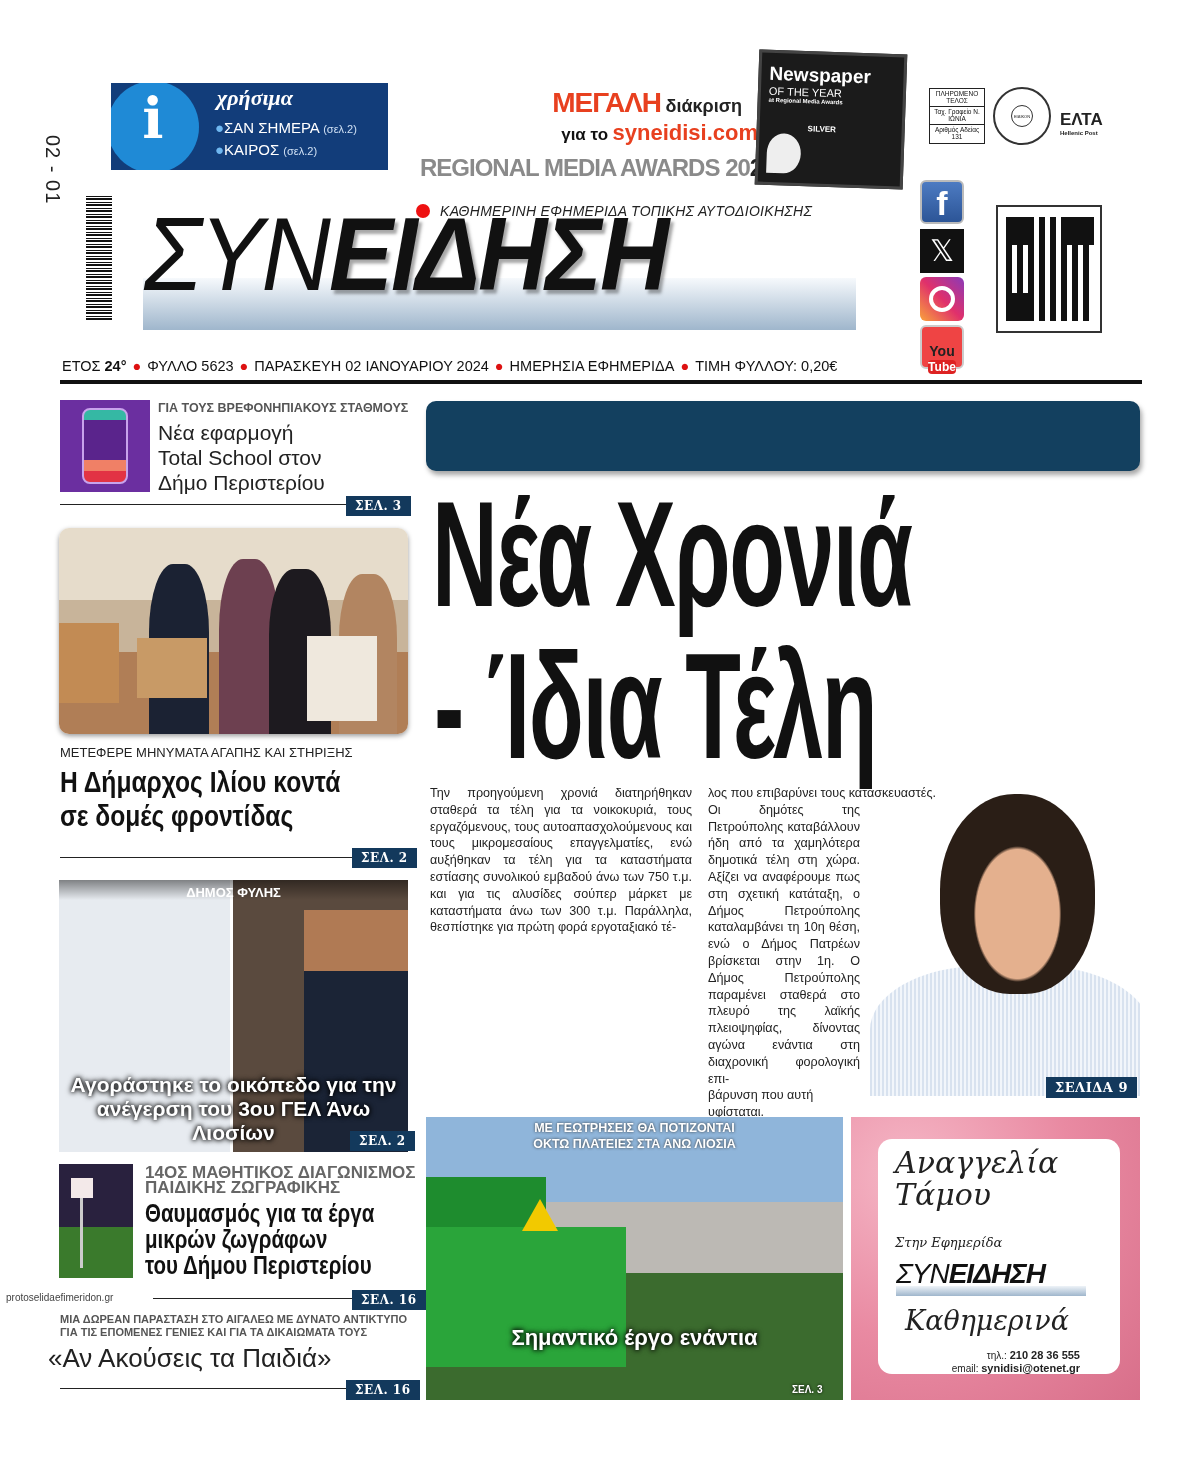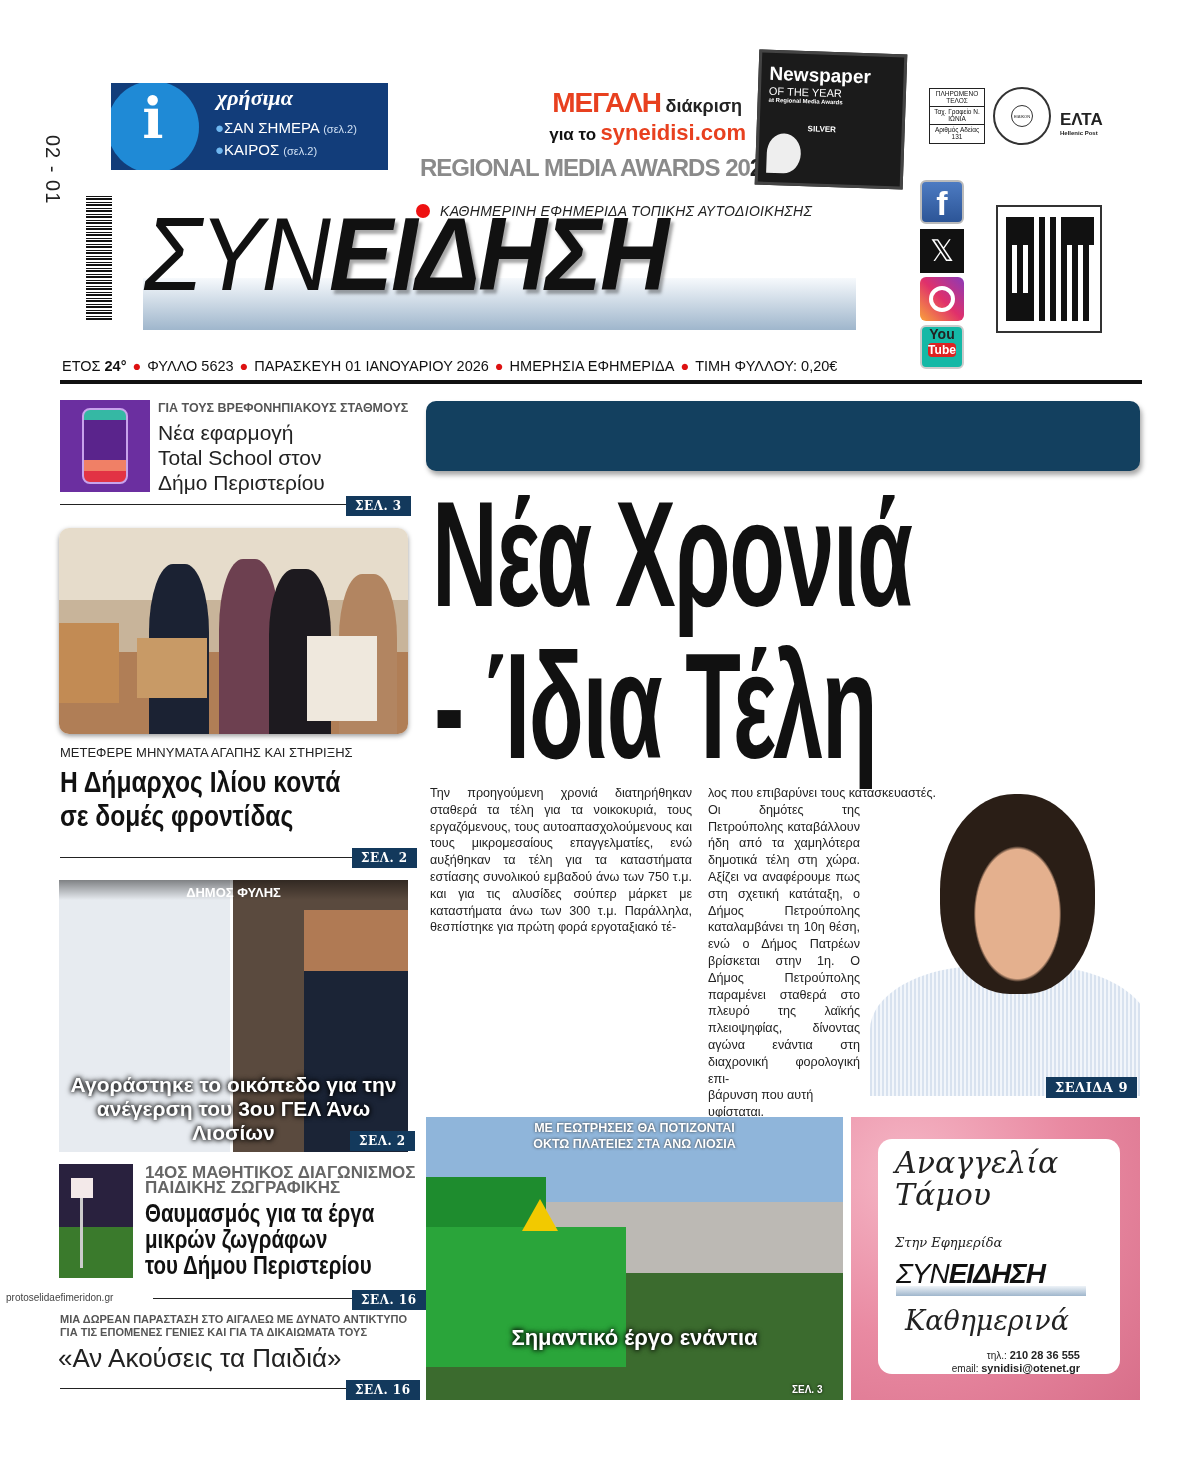--- a/index.html
+++ b/index.html
@@ -11,21 +11,21 @@
 #info .circle span{position:absolute;left:0;top:4px;width:92px;text-align:center;color:#fff;font:bold 56px "DejaVu Serif",serif}
 #info .t{position:absolute;left:106px;top:2px;color:#fff;font:italic bold 22px "Liberation Serif",serif}
 #info .l1,#info .l2{position:absolute;left:104px;color:#fff;font-size:15px}
 #info .l1{top:36px}#info .l2{top:58px}
 #info small{font-size:11px;color:#cfe0f4}
 #info .dot{color:#6fb7f0}
 
 #award1{right:458px;top:87px;text-align:right}
 #award1 .big{color:#e8401f;font-size:28px;font-weight:bold;letter-spacing:-1px}
 #award1 .sm{color:#222;font-size:18px;font-weight:bold}
-#award2{right:454px;top:120px;text-align:left}
+#award2{right:442px;top:120px;text-align:left}
 #award2 .url{color:#e8401f;font-size:22px;font-weight:bold}
 #award3{left:420px;top:154px;font-size:24px;font-weight:bold;color:#8a8a8a;letter-spacing:-1px}
 #award3 b{color:#222}
 #plaque{left:757px;top:52px;width:148px;height:135px;background:#1b1b1b;transform:rotate(2deg);border:3px solid #444;color:#fff;padding:10px 8px}
 #plaque .p1{font-size:19px;font-weight:bold}
 #plaque .p2{font-size:11px}
 #plaque .p3{font-size:6px;font-weight:bold}
 #plaque .p4{font-size:8px;font-weight:bold;margin:20px 0 0 40px}
 #plaque .shape{position:absolute;left:8px;top:80px;width:34px;height:40px;background:#eee;border-radius:50% 50% 50% 0}
 
@@ -47,21 +47,21 @@
 #logo .b{font-weight:bold;font-style:italic;text-shadow:3px 4px 3px rgba(0,0,0,.35)}
 #dateline{left:62px;top:358px;font-size:14.5px;color:#111;white-space:nowrap}
 #dateline .d{color:#d11;margin:0 6px}
 #rule{left:60px;top:380px;width:1082px;height:4px;border-top:3px solid #111;border-bottom:1px solid #111}
 
 .soc{position:absolute;left:920px;width:44px;height:44px;border-radius:6px;color:#fff;text-align:center;font-weight:bold}
 #fb{top:180px;background:linear-gradient(#4d7bc2,#2c5597);border:2px solid #bbb;font-size:34px;line-height:42px}
 #x{top:229px;background:#111;border-radius:0;font-size:30px;line-height:44px;font-weight:normal}
 #ig{top:277px;background:linear-gradient(45deg,#f9a23b,#e0306b,#8a3ab9);}
 #ig span{display:block;margin:9px;width:26px;height:26px;border:4px solid #fff;border-radius:50%}
-#yt{top:325px;background:#14b8a6;border:2px solid #ccc;color:#222;font-size:14px;line-height:14px;padding-top:0}
+#yt{top:325px;background:#ef4444;border:2px solid #ccc;color:#222;font-size:14px;line-height:14px;padding-top:17px}
 #yt b{display:block;margin:2px 6px;background:#d22;color:#fff;border-radius:4px;font-size:12px}
 #qr{left:996px;top:205px;width:106px;height:128px;border:2px solid #333;padding:10px 8px}
 #qr .g{width:88px;height:104px;background:
  linear-gradient(#111,#111) 0 0/28px 28px no-repeat,
  linear-gradient(#111,#111) 60px 0/28px 28px no-repeat,
  linear-gradient(#111,#111) 0 76px/28px 28px no-repeat,
  repeating-linear-gradient(90deg,#111 0 6px,#fff 6px 11px),
  repeating-linear-gradient(0deg,#111 0 5px,#fff 5px 9px);background-blend-mode:normal}
 
 .sel{position:absolute;background:#13395c;color:#fff;font:bold 12px "DejaVu Serif",serif;padding:3px 9px;letter-spacing:.5px}
@@ -85,21 +85,21 @@
 #s3sel{left:350px;top:1131px}
 #s4img{left:59px;top:1164px;width:74px;height:114px;background:linear-gradient(180deg,#29213e 0 55%,#3a7a2c 55%)}
 #s4img .sign{position:absolute;left:12px;top:14px;width:22px;height:20px;background:#f3e9e9}
 #s4img .pole{position:absolute;left:21px;top:34px;width:3px;height:70px;background:#ccc}
 #s4kick{left:145px;top:1165px;color:#666;font-size:17px;font-weight:bold;line-height:15px}
 #s4title{left:145px;top:1200px;font-size:25px;line-height:26px;font-weight:bold;transform:scale(.82,1);transform-origin:left top;white-space:nowrap}
 #wm{left:6px;top:1292px;font-size:10px;font-weight:normal;color:#444}
 #s4line{left:153px;top:1298px;width:200px;height:1px;background:#222}
 #s4sel{left:352px;top:1290px}
 #s5kick{left:60px;top:1313px;font-size:11px;color:#555;font-weight:bold;line-height:13px}
-#s5title{left:58px;top:1343px;font-size:26px;color:#222}
+#s5title{left:48px;top:1343px;font-size:26px;color:#222}
 #s5line{left:60px;top:1388px;width:290px;height:1px;background:#222}
 #s5sel{left:346px;top:1380px}
 
 #banner{left:426px;top:401px;width:714px;height:70px;background:#13405f;border-radius:10px;color:#fff;text-align:center;font-size:20px;font-weight:bold;line-height:27px;padding-top:7px;box-shadow:2px 4px 5px rgba(0,0,0,.35)}
 #headline{left:432px;top:478px;font-size:138px;line-height:138px;font-weight:bold;letter-spacing:-2px}
 #headline div{transform:scale(.66,1.09);transform-origin:left top;white-space:nowrap}
 #headline .l2{margin-top:14px;margin-left:2px}
 #body1{left:430px;top:785px;width:262px;font-size:12.6px;line-height:16.8px;text-align:justify;color:#222}
 #body1 .drop{float:left;width:26px;height:58px;background:none;position:relative;margin:2px 10px 0 0}
 #body1 .drop:before{content:"";position:absolute;left:0;top:0;width:26px;height:8px;background:#111}
@@ -166,21 +166,21 @@
   </div>
 <div id="elta" class="abs"><span>ΕΛΤΑ</span><small>Hellenic Post</small></div>
 
 <div id="issue" class="abs">02 - 01</div>
 <div id="barcode" class="abs"></div>
 
 <div id="tagline" class="abs"><span class="reddot"></span><span>ΚΑΘΗΜΕΡΙΝΗ ΕΦΗΜΕΡΙΔΑ ΤΟΠΙΚΗΣ ΑΥΤΟΔΙΟΙΚΗΣΗΣ</span></div>
 <div id="logoband" class="abs"></div>
 <div id="logo" class="abs"><span class="a">ΣΥΝ</span><span class="b">ΕΙΔΗΣΗ</span></div>
 <div id="dateline" class="abs">
-  <span>ΕΤΟΣ</span> <b>24°</b><span class="d">●</span><span>ΦΥΛΛΟ 5623</span><span class="d">●</span><span>ΠΑΡΑΣΚΕΥΗ 01 ΙΑΝΟΥΑΡΙΟΥ 2026</span><span class="d">●</span><span>ΗΜΕΡΗΣΙΑ ΕΦΗΜΕΡΙΔΑ</span><span class="d">●</span><span>ΤΙΜΗ ΦΥΛΛΟΥ: 0,20€</span>
+  <span>ΕΤΟΣ</span> <b>24°</b><span class="d">●</span><span>ΦΥΛΛΟ 5623</span><span class="d">●</span><span>ΠΑΡΑΣΚΕΥΗ 02 ΙΑΝΟΥΑΡΙΟΥ 2024</span><span class="d">●</span><span>ΗΜΕΡΗΣΙΑ ΕΦΗΜΕΡΙΔΑ</span><span class="d">●</span><span>ΤΙΜΗ ΦΥΛΛΟΥ: 0,20€</span>
 </div>
 <div id="rule" class="abs"></div>
 
 <div id="fb" class="soc">f</div>
 <div id="x" class="soc">𝕏</div>
 <div id="ig" class="soc">
     <span></span>
   </div>
 <div id="yt" class="soc"><span>You</span><b>Tube</b></div>
 <div id="qr" class="abs">

